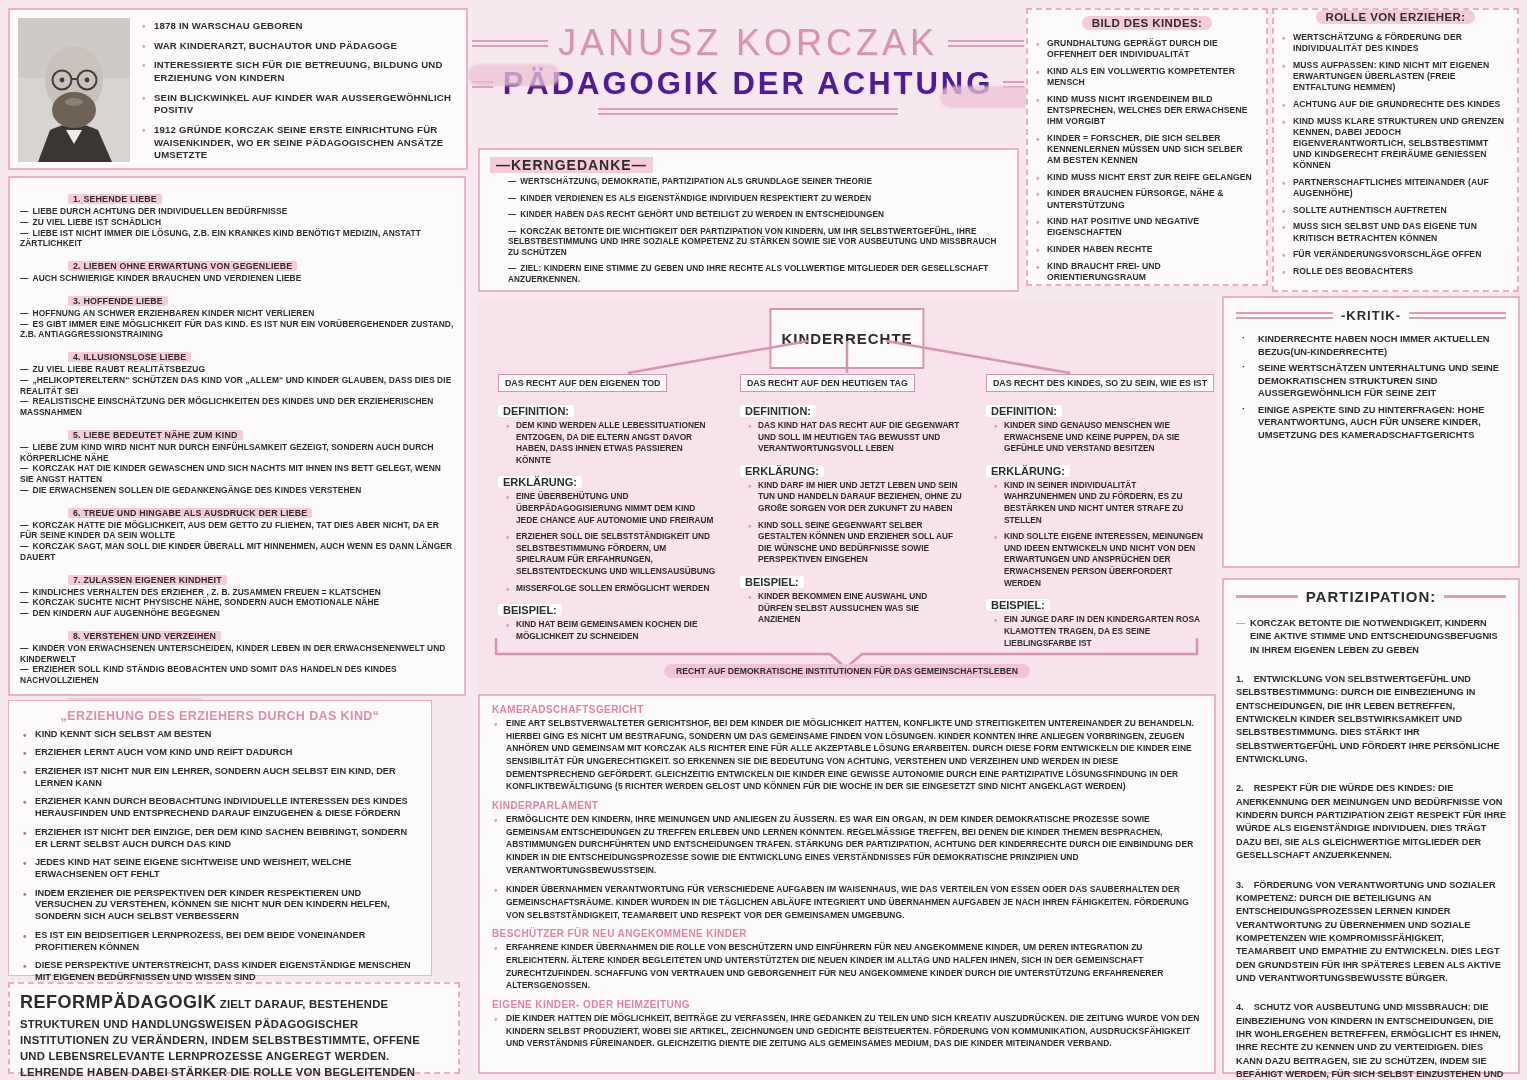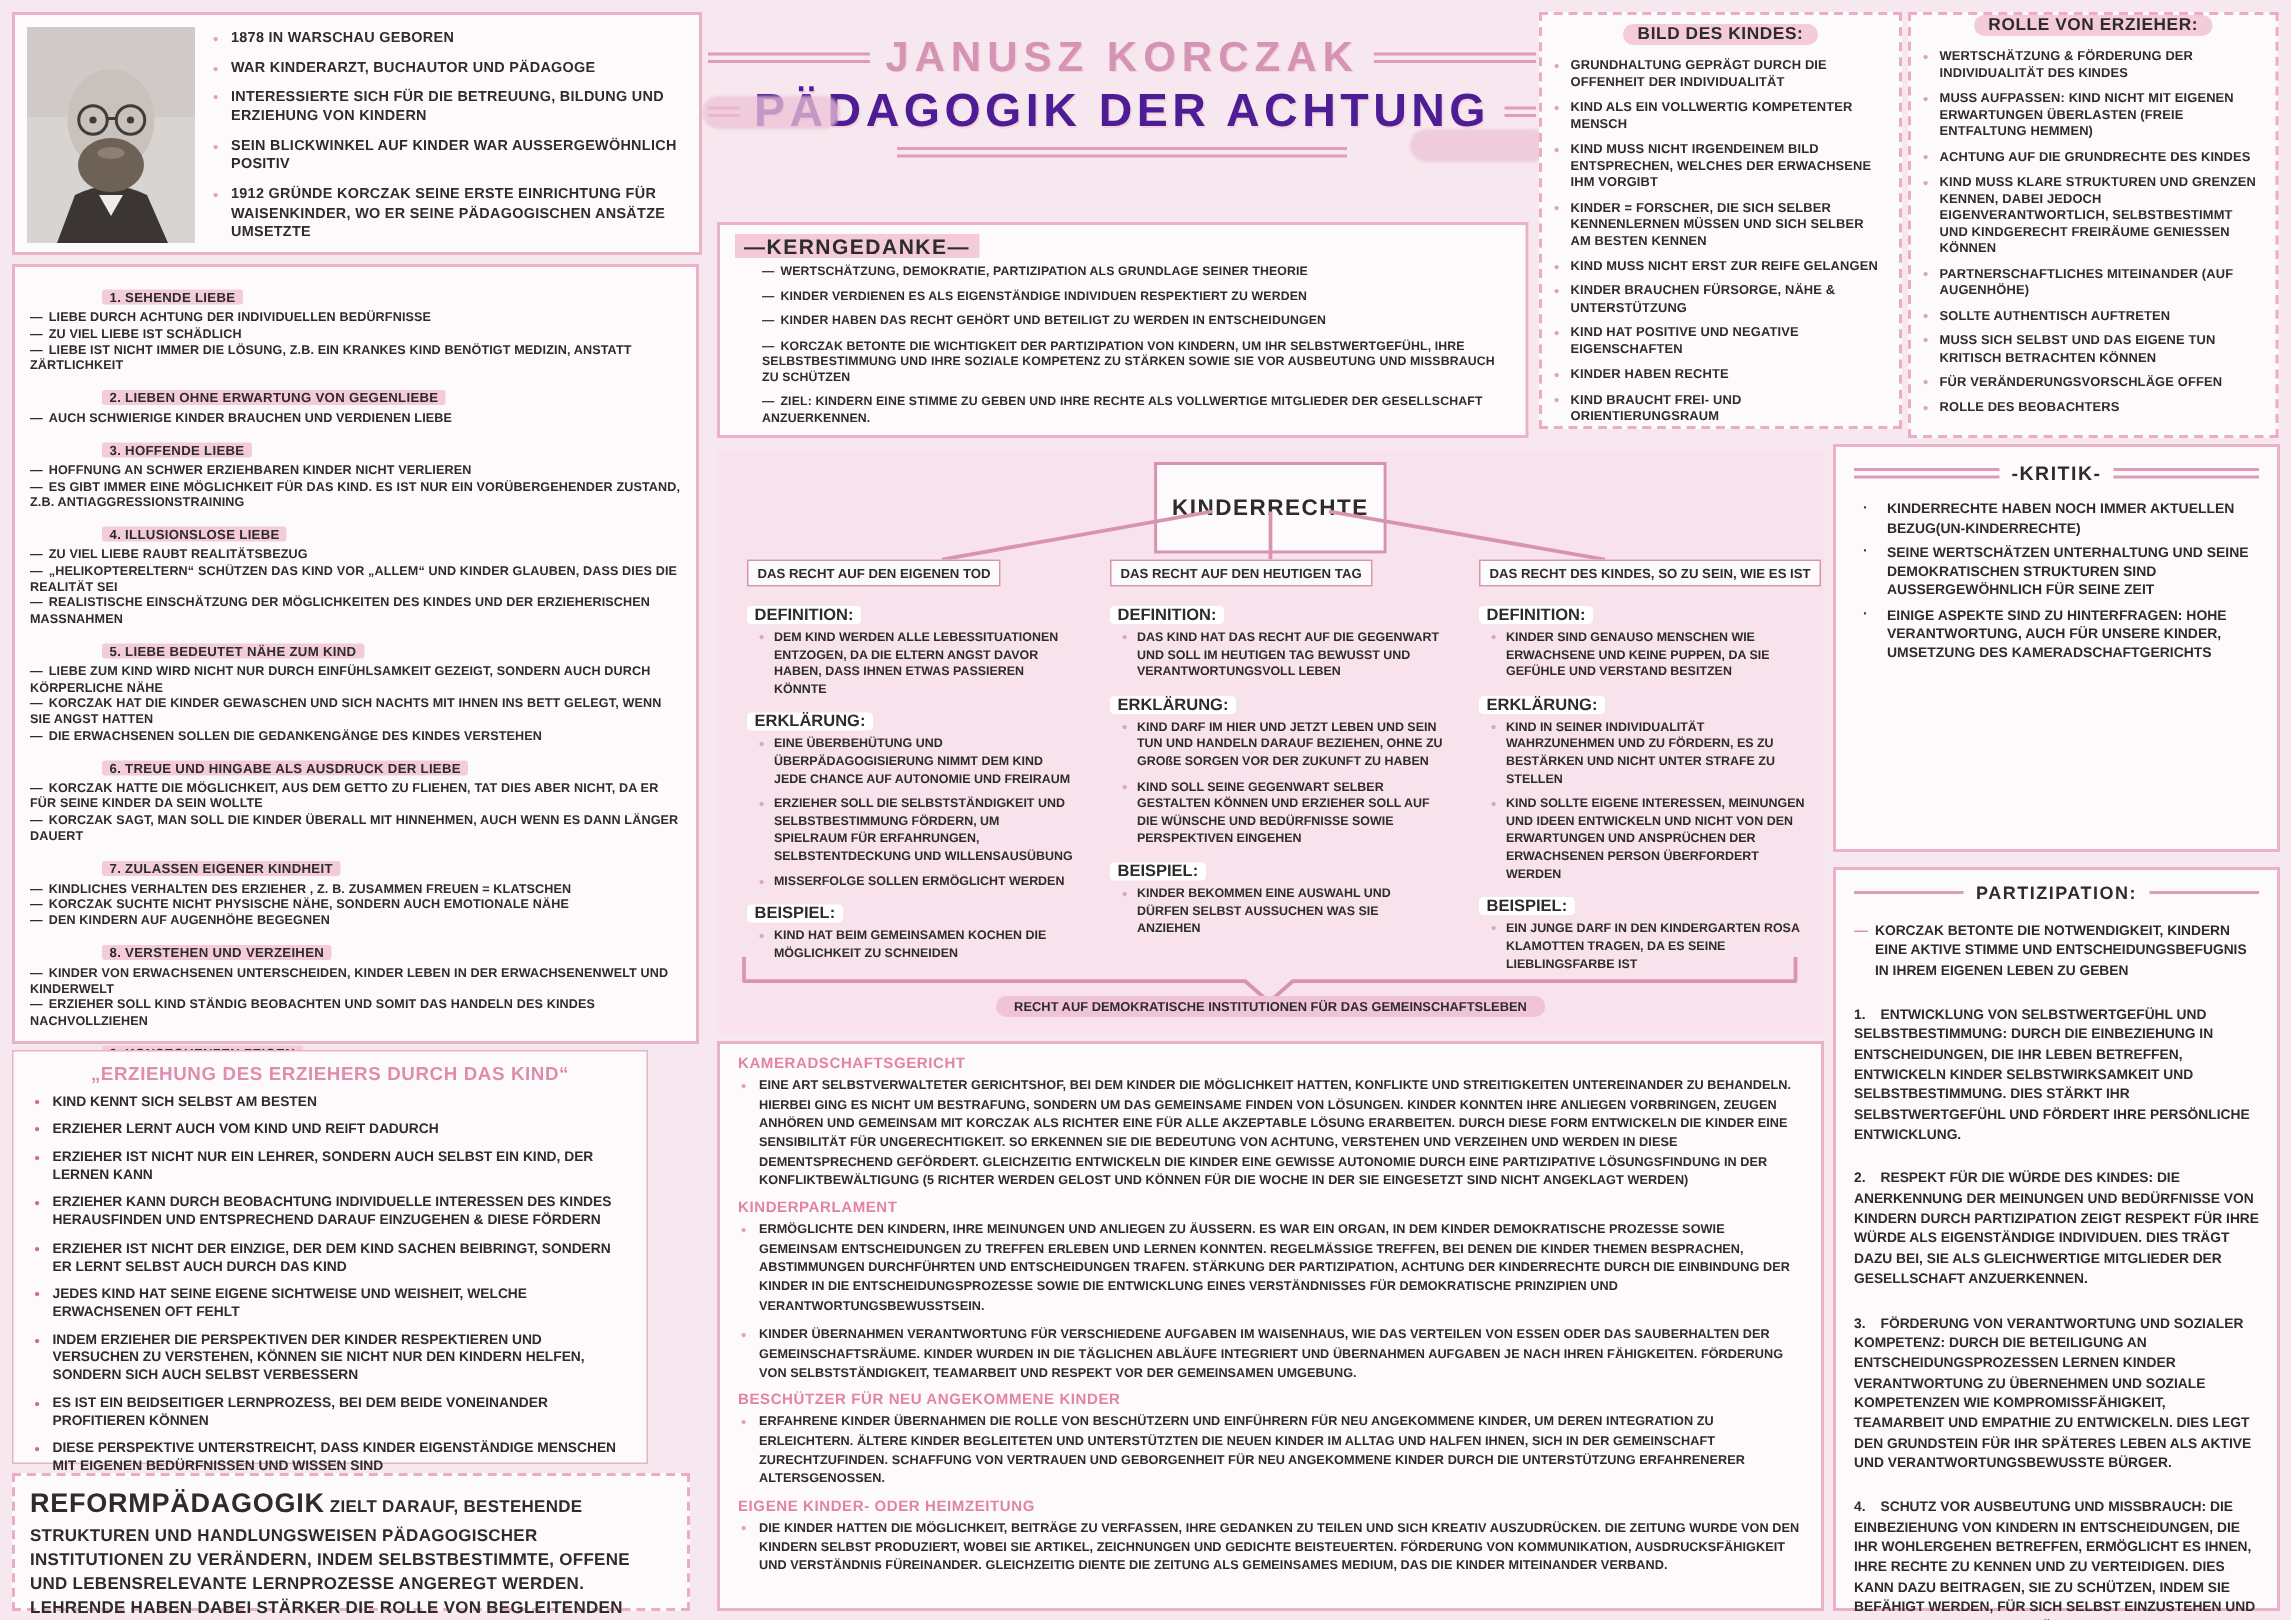--- a/index.html
+++ b/index.html
@@ -21,21 +21,21 @@
   #liebe { left:8px; top:176px; width:458px; height:520px; padding:10px 8px 6px 10px; }
   .lsec { margin-bottom:6px; }
   .lsec-head { display:inline-block; margin-left:48px; background:#f3cbdb; padding:0 5px; font-size:8.8px; font-weight:bold; letter-spacing:.2px; border-radius:2px; margin-bottom:2px; }
   .dash-line { font-size:8.4px; font-weight:bold; line-height:1.28; letter-spacing:.1px; }
   .dash { margin-right:4px; }
 
   
   #title-block { position:absolute; left:472px; top:22px; width:552px; }
   .trow { display:flex; align-items:center; gap:10px; }
   .dline { height:7px; border-top:2.5px solid #dd9cb8; border-bottom:2.5px solid #dd9cb8; flex:1; }
-  .t1 { font-size:28px; font-weight:bold; color:#d694b4; letter-spacing:4px; white-space:nowrap; text-shadow:1px 1px 0 #f3d3e0; }
+  .t1 { font-size:36px; font-weight:normal; color:#d694b4; letter-spacing:4px; white-space:nowrap; text-shadow:1px 1px 0 #f3d3e0; }
   .t2 { font-size:31px; font-weight:bold; color:#4c1d95; letter-spacing:3px; white-space:nowrap; text-shadow:1px 1px 0 #f3d3e0; }
   .blurpill { position:absolute; background:#edc2d5; opacity:.75; border-radius:11px; width:92px; height:22px; filter:blur(1px); }
   #tunder { width:300px; margin:6px auto 0; }
 
   
   #kern { left:478px; top:148px; width:541px; height:144px; padding:6px 10px; }
   .kern-title { display:inline-block; background:#f3cbdb; font-size:14px; font-weight:bold; letter-spacing:1px; padding:0 6px; margin-bottom:4px; }
   #kern .dash-line { font-size:8.2px; margin-bottom:6px; margin-left:18px; }
 
   
@@ -71,21 +71,21 @@
   .kritik-titlerow { display:flex; align-items:center; gap:8px; margin-bottom:10px; }
   .kritik-title { font-size:13px; font-weight:bold; letter-spacing:1px; }
   #kritik ol { list-style:none; }
   #kritik li { font-size:9.3px; font-weight:bold; line-height:1.35; margin-bottom:4px; padding-left:22px; position:relative; }
   .kdot { position:absolute; left:6px; top:-1px; color:#2e2b2c; }
 
   
   #parti { left:1222px; top:578px; width:298px; height:496px; padding:8px 12px; }
   .parti-titlerow { display:flex; align-items:center; gap:8px; margin-bottom:12px; }
   .sline { height:2.5px; background:#dd9cb8; flex:1; }
-  .parti-title { font-size:12px; font-weight:bold; letter-spacing:1px; }
+  .parti-title { font-size:15px; font-weight:bold; letter-spacing:1px; }
   #parti-intro { font-size:9.2px; font-weight:bold; line-height:1.45; padding-left:14px; position:relative; margin-bottom:16px; }
   .pink-dash { position:absolute; left:0; top:0; color:#e089ac; font-weight:bold; }
   .ppoint { font-size:9.2px; font-weight:bold; line-height:1.45; margin-bottom:16px; }
   .pnum { margin-right:10px; }
 
   
   #erz { left:8px; top:700px; width:424px; height:276px; padding:8px 10px; border-width:1.5px; }
   #erz h2 { text-align:center; color:#e08cb0; font-size:12.5px; font-weight:bold; letter-spacing:.4px; margin-bottom:6px; }
   #erz ul { list-style:none; }
   #erz li { font-size:9.2px; font-weight:bold; line-height:1.3; margin-bottom:6.5px; padding-left:16px; position:relative; }

